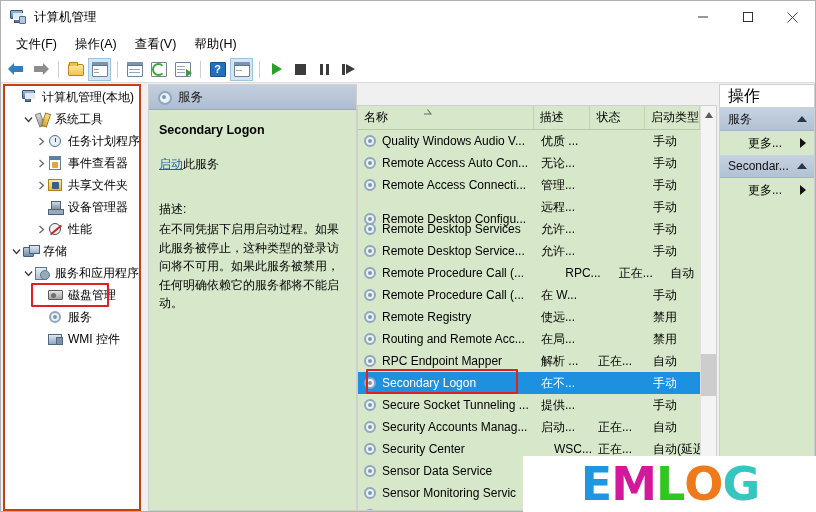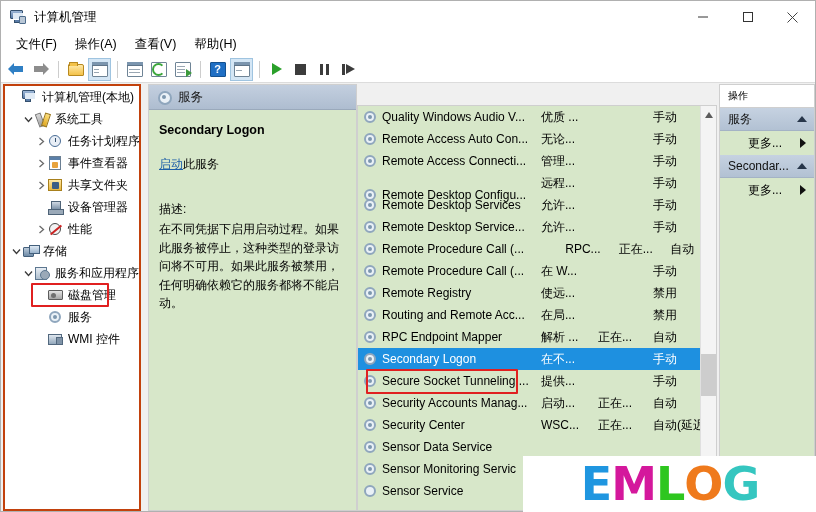--- a/index.html
+++ b/index.html
@@ -367,21 +367,21 @@
   }
 
   
   .act-pane {
     position: absolute; left: 718px; top: 83px; width: 96px; height: 427px;
     background: #d7e7c9; border: 1px solid #cfcfcf; overflow: hidden;
   }
   .act-head {
     height: 23px; background: #ffffff; border-bottom: 1px solid #cfcfcf;
     display: flex; align-items: center; padding-left: 8px;
-    font-size: 10px; color: #000;
+    font-size: 16px; color: #000;
   }
   .act-group-hdr {
     height: 23px; background: linear-gradient(#c6d2e1, #b2c1d3);
     display: flex; align-items: center; justify-content: space-between;
     padding: 0 7px 0 8px; font-size: 12px; color: #111;
     border-bottom: 1px solid #a4b3c5;
   }
   .act-item {
     height: 24px; display: flex; align-items: center;
     justify-content: space-between; padding: 0 8px 0 28px;
@@ -663,20 +663,42 @@
       <div class="svc-title">Secondary Logon</div>
       <div class="svc-link-row">
         <span class="svc-link">启动</span><span>此服务</span>
       </div>
       <div class="desc-label">描述:</div>
       <div class="desc-text">在不同凭据下启用启动过程。如果此服务被停止，这种类型的登录访问将不可用。如果此服务被禁用，任何明确依赖它的服务都将不能启动。</div>
     </div>
   </div>
 
   <div class="list-pane">
+    <div class="lp-head" id="lp-head">
+        <div class="lp-th" style="width: 177px;">
+          <span>名称</span>
+          <span class="sort-caret"><svg width="9" height="6" viewBox="0 0 9 6">
+              <path d="M4.5 0.5 L8 5 L1 5" fill="none" stroke="#6a6a6a" stroke-width="1.1"></path>
+            </svg></span>
+        </div>
+        <div class="lp-th" style="width: 57px;">
+          <span>描述</span>
+        </div>
+        <div class="lp-th" style="width: 55px;">
+          <span>状态</span>
+        </div>
+        <div class="lp-th" style="width: 55px;">
+          <span>启动类型</span>
+        </div>
+        <div class="lp-th" style="width: 16px; border-right: none; padding-left: 3px;">
+          <svg width="9" height="6" viewBox="0 0 9 6">
+            <path d="M4.5 0.5 L8 5 L1 5" fill="none" stroke="#6a6a6a" stroke-width="1.1"></path>
+          </svg>
+        </div>
+      </div>
     <div class="lp-rows" id="lp-rows">
         <div class="lp-row">
           <div class="cell-name" style="width: 177px;">
             <span class="row-ico">
               <div class="ic-gear">
                 <div class="g-o"></div>
                 <div class="g-i"></div>
               </div>
             </span>
             <span>Quality Windows Audio V...</span>
@@ -870,21 +892,21 @@
         <div class="lp-row">
           <div class="cell-name" style="width: 177px;">
             <span class="row-ico">
               <div class="ic-gear">
                 <div class="g-o"></div>
                 <div class="g-i"></div>
               </div>
             </span>
             <span>Security Center</span>
           </div>
-          <div class="cell" style="width: 57px;">WSC...</div>
+          <div class="cell" style="width: 57px; text-align: right;">WSC...</div>
           <div class="cell" style="width: 55px;">正在...</div>
           <div class="cell" style="width: 55px;">自动(延迟...</div>
         </div>
         <div class="lp-row">
           <div class="cell-name" style="width: 177px;">
             <span class="row-ico">
               <div class="ic-gear">
                 <div class="g-o"></div>
                 <div class="g-i"></div>
               </div>

